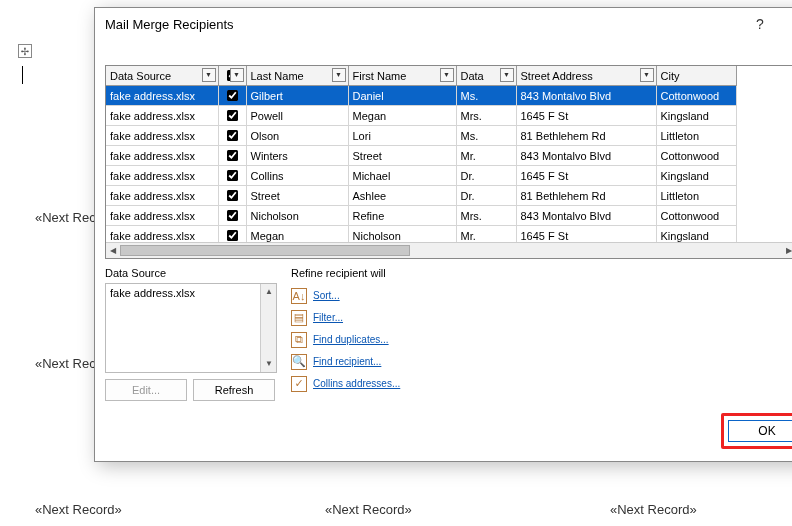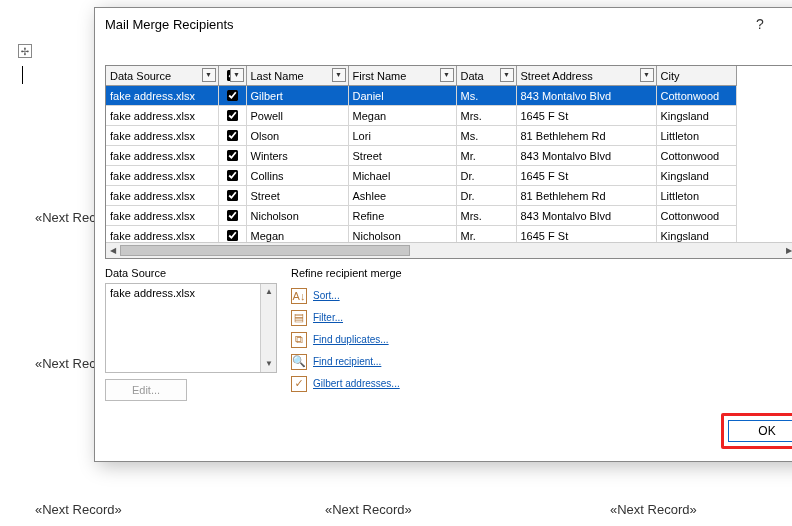--- a/index.html
+++ b/index.html
@@ -419,44 +419,45 @@
         <div class="legend">Data Source</div>
         <div class="ds-list">
           <span>fake address.xlsx</span>
           <div class="vsb">
             <div class="arrow up">▲</div>
             <div class="arrow down">▼</div>
           </div>
         </div>
         <div class="btn-row">
           <button class="btn disabled" style="width:82px">Edit...</button>
+          <button class="btn" style="width:82px">Refresh</button>
         </div>
       </fieldset>
 
       <fieldset class="refine">
-        <div class="legend">Refine recipient merge</div>
+        <div class="legend">Refine recipient will</div>
         <div class="refine-item">
             <span class="ico">A↓</span>
             <a href="#">Sort...</a>
           </div>
         <div class="refine-item">
             <span class="ico">▤</span>
             <a href="#">Filter...</a>
           </div>
         <div class="refine-item">
             <span class="ico">⧉</span>
             <a href="#">Find duplicates...</a>
           </div>
         <div class="refine-item">
             <span class="ico">🔍</span>
             <a href="#">Find recipient...</a>
           </div>
         <div class="refine-item">
             <span class="ico">✓</span>
-            <a href="#">Gilbert addresses...</a>
+            <a href="#">Collins addresses...</a>
           </div>
       </fieldset>
     </div>
 
     <div class="ok-wrap">
       <div class="ok-outline">
         <div class="ok-btn">OK</div>
       </div>
     </div>
   </div>

